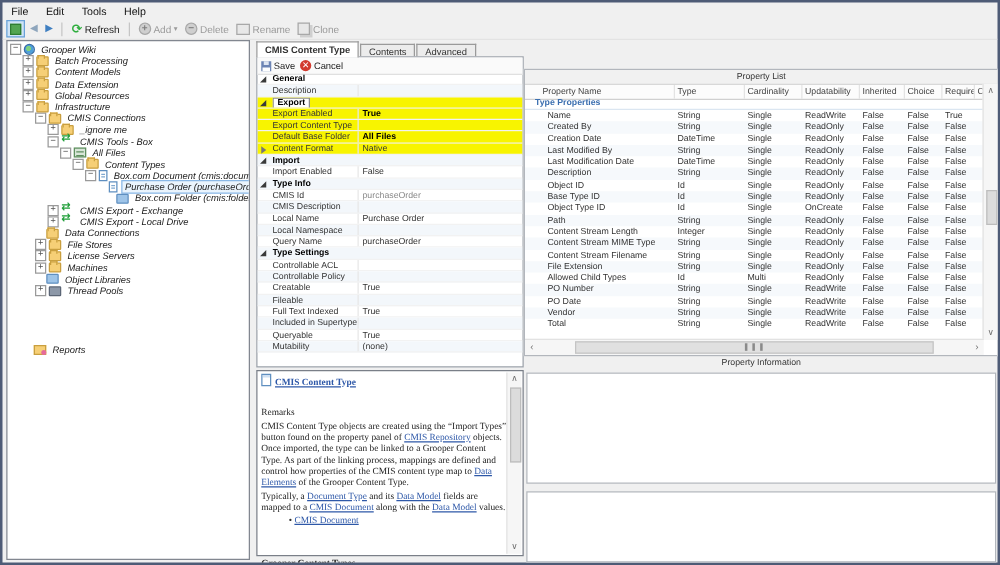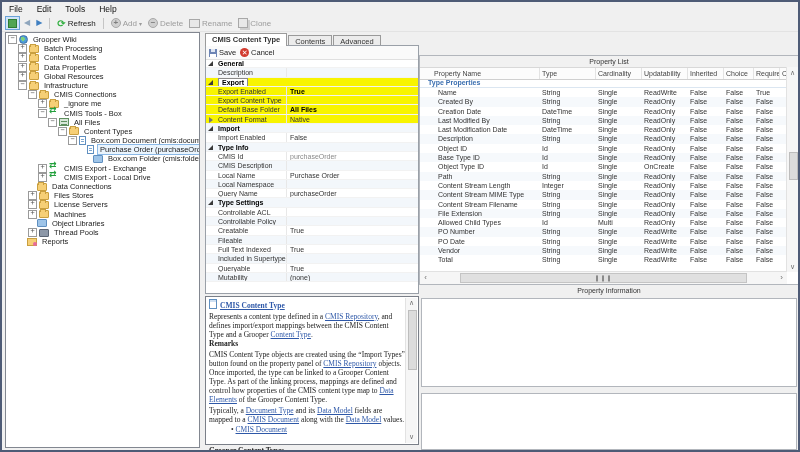--- a/index.html
+++ b/index.html
@@ -38,21 +38,21 @@
   .i-folder-pink{background:#f6cf76;border:1px solid #c99f3f;box-sizing:border-box;}
   .i-folder-pink:after{content:"";position:absolute;right:-1px;bottom:-1px;width:4px;height:4px;background:#e66a9a;border-radius:50%;}
   .i-globe{background:radial-gradient(circle at 40% 40%,#7fd17f 0 2px,#4f9fd8 2px 5px);border-radius:50%;width:9px;height:9px;border:1px solid #3b6ea5;box-sizing:border-box;}
   .i-sync{background:transparent;}
   .i-sync:before{content:"⇄";position:absolute;left:0;top:-3px;color:#23a03c;font-weight:bold;font-size:9px;}
   .i-server{background:#d8e6d8;border:1px solid #5f8f5f;box-sizing:border-box;}
   .i-server:before{content:"";position:absolute;left:1px;top:2px;right:1px;height:1px;background:#5f8f5f;}
   .i-server:after{content:"";position:absolute;left:1px;top:5px;right:1px;height:1px;background:#5f8f5f;}
   .i-doc{width:7px;height:9px;background:#fff;border:1px solid #5f8fc0;box-sizing:border-box;}
   .i-doc:before{content:"";position:absolute;left:1px;top:2px;width:3px;height:1px;background:#7fa8d0;box-shadow:0 2px 0 #7fa8d0;}
-  .tlabel{padding:0 2px;}
+  .tlabel{padding:0 2px;font-style:italic;}
   .tlabel.sel{background:#eaf4fd;border:1px solid #8ab8e6;}
   
   #tabstrip{position:absolute;left:203px;top:31px;height:13px;display:flex;align-items:flex-end;}
   .tab{border:1px solid #9a9a9a;border-bottom:none;background:#ececec;padding:1px 6px 1px 6px;font-size:7.5px;
     margin-right:1px;color:#333;height:11px;box-sizing:border-box;}
   .tab.active{background:#fff;height:13px;font-weight:bold;position:relative;z-index:3;}
   #centerbody{position:absolute;left:203px;top:43px;width:214px;height:249px;background:#fff;border:1px solid #9aa0a8;box-sizing:border-box;}
   #savebar{position:absolute;left:0;top:0;right:0;height:13px;border-bottom:1px solid #e0e0e0;display:flex;align-items:center;gap:4px;padding-left:3px;background:#fafafa;}
   .sv-btn{display:flex;align-items:flex-end;gap:2px;font-size:7.5px;color:#222;}
   .ico-save{width:8px;height:8px;background:#6d85b5;position:relative;}
@@ -74,21 +74,21 @@
   .g-value.bold{font-weight:bold;color:#000;}
   .g-value.dim{color:#8a8a8a;}
   
   #desc{position:absolute;left:203px;top:294px;width:214px;height:149px;background:#fff;border:1px solid #7a7f88;
     box-sizing:border-box;overflow:hidden;font-family:"Liberation Serif","DejaVu Serif",serif;font-size:7.5px;line-height:9px;color:#222;}
   #desc-content{position:absolute;left:3px;top:2px;right:13px;}
   #desc a,.dlink{color:#2e58a8;text-decoration:underline;}
   .dtitle{font-weight:bold;}
   .dicon{display:inline-block;width:6px;height:8px;background:#fff;border:1px solid #5f8fc0;vertical-align:-1px;margin-right:3px;
     box-shadow:inset 0 2px 0 #cfe0f2;}
-  .dheading{font-weight:bold;margin-top:0;}
+  .dheading{font-weight:normal;margin-top:15px;}
   .dpara{margin-top:2px;}
   .dbullets{margin-top:1px;padding-left:22px;}
   .dbullet{display:block;}
   .dbullet:before{content:"• ";color:#333;}
   .vscroll{position:absolute;top:1px;right:1px;bottom:1px;width:11px;background:#f6f6f6;border-left:1px solid #e2e2e2;}
   .vs-up,.vs-dn{position:absolute;left:0;width:11px;height:11px;color:#707070;font-size:7px;text-align:center;line-height:11px;}
   .vs-up{top:0;} .vs-dn{bottom:0;}
   .vs-thumb{position:absolute;left:2px;width:7px;background:#dcdcdc;border:1px solid #bdbdbd;}
   #clipped-heading{position:absolute;left:207px;top:444px;font-family:"Liberation Serif","DejaVu Serif",serif;
     font-weight:bold;font-size:7.5px;color:#222;}
@@ -169,21 +169,21 @@
         <span class="tlabel">Batch Processing</span>
       </div>
       <div class="trow" style="padding-left: 12px;">
         <span class="texp">+</span>
         <span class="tico i-folder"></span>
         <span class="tlabel">Content Models</span>
       </div>
       <div class="trow" style="padding-left: 12px;">
         <span class="texp">+</span>
         <span class="tico i-folder"></span>
-        <span class="tlabel">Data Properties</span>
+        <span class="tlabel">Data Extension</span>
       </div>
       <div class="trow" style="padding-left: 12px;">
         <span class="texp">+</span>
         <span class="tico i-folder"></span>
         <span class="tlabel">Global Resources</span>
       </div>
       <div class="trow" style="padding-left: 12px;">
         <span class="texp">−</span>
         <span class="tico i-folder"></span>
         <span class="tlabel">Infrastructure</span>
@@ -239,21 +239,21 @@
         <span class="tlabel">CMIS Export - Local Drive</span>
       </div>
       <div class="trow" style="padding-left: 22px;">
         <span class="tspacer"></span>
         <span class="tico i-folder"></span>
         <span class="tlabel">Data Connections</span>
       </div>
       <div class="trow" style="padding-left: 22px;">
         <span class="texp">+</span>
         <span class="tico i-folder"></span>
-        <span class="tlabel">Files Stores</span>
+        <span class="tlabel">File Stores</span>
       </div>
       <div class="trow" style="padding-left: 22px;">
         <span class="texp">+</span>
         <span class="tico i-folder"></span>
         <span class="tlabel">License Servers</span>
       </div>
       <div class="trow" style="padding-left: 22px;">
         <span class="texp">+</span>
         <span class="tico i-folder"></span>
         <span class="tlabel">Machines</span>
@@ -261,21 +261,21 @@
       <div class="trow" style="padding-left: 22px; text-align: right;">
         <span class="tspacer"></span>
         <span class="tico i-folder-blue"></span>
         <span class="tlabel">Object Libraries</span>
       </div>
       <div class="trow" style="padding-left: 22px;">
         <span class="texp">+</span>
         <span class="tico i-folder-dark"></span>
         <span class="tlabel">Thread Pools</span>
       </div>
-      <div class="trow" style="padding-left: 12px;">
+      <div class="trow" style="padding-left: 12px; margin-top: 38px;">
         <span class="tspacer"></span>
         <span class="tico i-folder-pink"></span>
         <span class="tlabel">Reports</span>
       </div>
     </div>
 
   <div id="tabstrip">
     <div class="tab active">CMIS Content Type</div>
     <div class="tab">Contents</div>
     <div class="tab">Advanced</div>
@@ -421,23 +421,20 @@
           <span class="g-value">(none)</span>
         </div>
       </div>
   </div>
 
   <div id="desc">
     <div id="desc-content">
       <div>
         <span class="dicon"></span><span class="dlink dtitle">CMIS Content Type</span>
       </div>
-      <div class="dpara">
-        <span>Represents a content type defined in a </span><span class="dlink">CMIS Repository</span><span>, and defines import/export mappings between the CMIS Content Type and a Grooper </span><span class="dlink">Content Type</span><span>.</span>
-      </div>
       <div class="dheading">Remarks</div>
       <div class="dpara">
         <span>CMIS Content Type objects are created using the “Import Types” button found on the property panel of </span><span class="dlink">CMIS Repository</span><span> objects. Once imported, the type can be linked to a Grooper Content Type. As part of the linking process, mappings are defined and control how properties of the CMIS content type map to </span><span class="dlink">Data Elements</span><span> of the Grooper Content Type.</span>
       </div>
       <div class="dpara">
         <span>Typically, a </span><span class="dlink">Document Type</span><span> and its </span><span class="dlink">Data Model</span><span> fields are mapped to a </span><span class="dlink">CMIS Document</span><span> along with the </span><span class="dlink">Data Model</span><span> values.</span>
       </div>
       <div class="dbullets">
         <span class="dbullet"><span class="dlink">CMIS Document</span></span>
 

